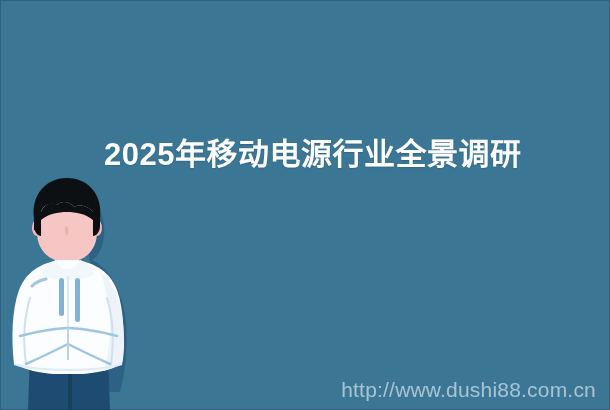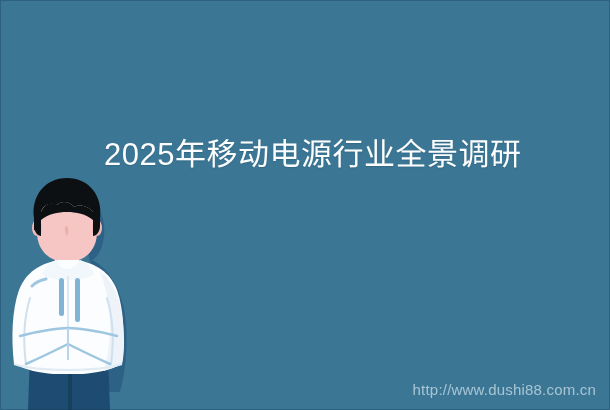--- a/index.html
+++ b/index.html
@@ -54,31 +54,31 @@
     top: 134px;
     width: 470px;
     z-index: 10;
   }
   .title-line {
     color: #fdfdfd;
     font-size: 31px;
     line-height: 42px;
     letter-spacing: 0.5px;
     white-space: nowrap;
-    font-weight: 400;
+    font-weight: 700;
     text-shadow: 0 1px 1px rgba(25, 70, 95, 0.25);
   }
 
   
   .watermark {
     position: absolute;
     right: 14px;
     bottom: 12px;
     color: rgba(232, 243, 249, 0.62);
-    font-size: 15px;
+    font-size: 21px;
     line-height: 17px;
     letter-spacing: 0.2px;
     white-space: nowrap;
     z-index: 20;
     font-family: "Liberation Sans", "DejaVu Sans", sans-serif;
     margin-top: 12px;
   }
 </style>
 </head>
 <body>

